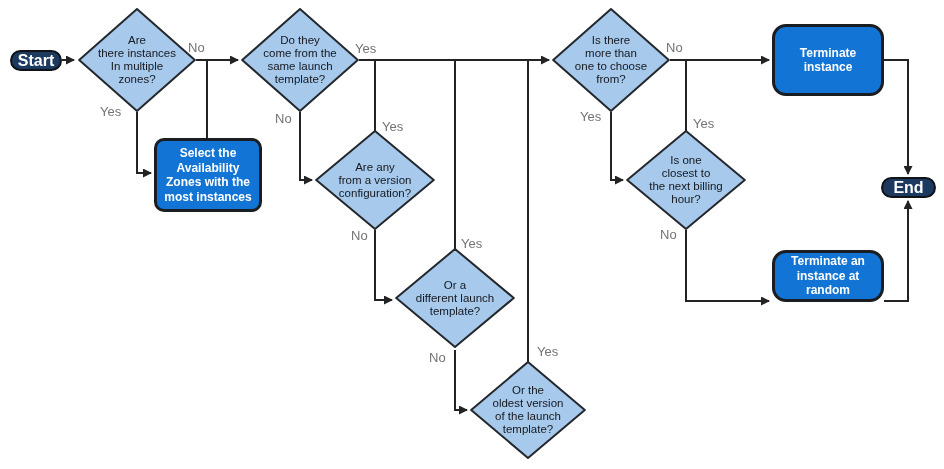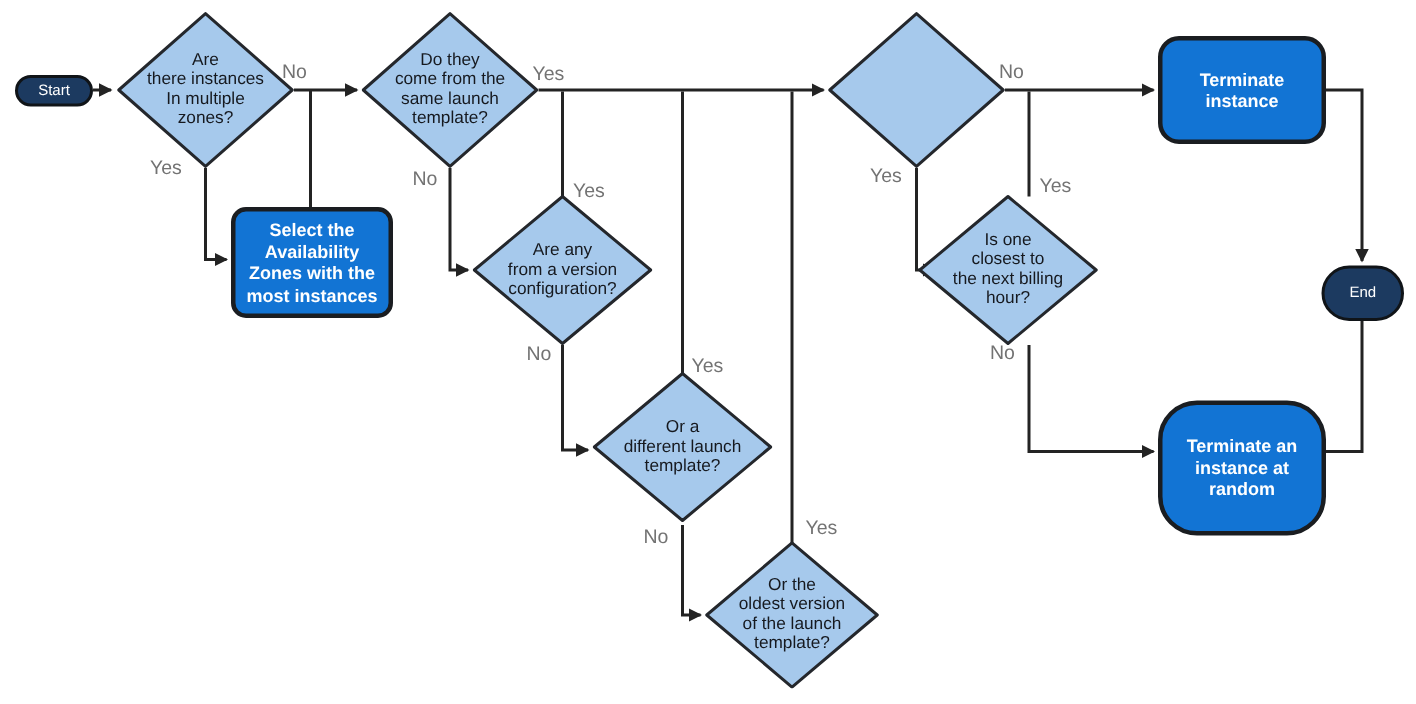--- a/index.html
+++ b/index.html
@@ -52,22 +52,22 @@
   }
   .action .node-label { white-space: pre-line; }
   .action.r10 { border-radius: 10px; }
   .action.r14 { border-radius: 14px; }
 
   .terminal {
     background: var(--terminal-fill, #1c3a60);
     border: 2.5px solid var(--terminal-border, #101418);
     border-radius: 999px;
     color: var(--text-light, #ffffff);
-    font-size: 10px;
-    font-weight: normal;
+    font-size: 16px;
+    font-weight: bold;
   }
 
   .edge-label {
     position: absolute;
     font-size: 13px;
     color: #737373;
     white-space: nowrap;
   }
 </style>
 </head>
@@ -97,21 +97,21 @@
     <polyline points="686,131 686,61"></polyline>
     <polyline points="686,230 686,301 769,301" marker-end="url(#arrow)"></polyline>
     <polyline points="884,60 908,60 908,174" marker-end="url(#arrow)"></polyline>
     <polyline points="884,301 908,301 908,201" marker-end="url(#arrow)"></polyline>
   </svg>
 
   <div class="node terminal" style="left:10px; top:50px; width:52px; height:21px;">
     <span class="node-label">Start</span>
   </div>
 
-  <div class="node terminal" style="left:881px; top:177px; width:55px; height:37px;">
+  <div class="node terminal" style="left:881px; top:177px; width:55px; height:21px;">
     <span class="node-label">End</span>
   </div>
 
   <div class="node diamond" style="left:78px; top:8px; width:118px; height:104px;text-align:center;">
     <svg viewBox="0 0 100 100" preserveAspectRatio="none">
         <polygon points="50,1 99,50 50,99 1,50"></polygon>
       </svg>
     <span class="node-label">Are
 there instances
 In multiple
@@ -153,23 +153,27 @@
     <span class="node-label">Or the
 oldest version
 of the launch
 template?</span>
   </div>
 
   <div class="node diamond" style="left:552px; top:8px; width:118px; height:104px;">
     <svg viewBox="0 0 100 100" preserveAspectRatio="none">
         <polygon points="50,1 99,50 50,99 1,50"></polygon>
       </svg>
-  </div>
-
-  <div class="node diamond" style="left:612px; top:130px; width:120px; height:100px;">
+    <span class="node-label">Is there
+more than
+one to choose
+from?</span>
+  </div>
+
+  <div class="node diamond" style="left:626px; top:130px; width:120px; height:100px;">
     <svg viewBox="0 0 100 100" preserveAspectRatio="none">
         <polygon points="50,1 99,50 50,99 1,50"></polygon>
       </svg>
     <span class="node-label">Is one
 closest to
 the next billing
 hour?</span>
   </div>
 
   <div class="node action r10" style="left:154px; top:138px; width:108px; height:74px;">
@@ -177,21 +181,21 @@
 Availability
 Zones with the
 most instances</span>
   </div>
 
   <div class="node action r14" style="left:772px; top:24px; width:112px; height:72px;">
     <span class="node-label">Terminate
 instance</span>
   </div>
 
-  <div class="node action r14" style="left:772px; top:267px; width:112px; height:90px;border-radius:26px;">
+  <div class="node action r14" style="left:772px; top:250px; width:112px; height:52px;">
     <span class="node-label">Terminate an
 instance at
 random</span>
   </div>
 
   <span class="edge-label" style="left:188px; top:40px;">No</span>
   <span class="edge-label" style="left:100px; top:104px;">Yes</span>
   <span class="edge-label" style="left:355px; top:41px;">Yes</span>
   <span class="edge-label" style="left:275px; top:111px;">No</span>
   <span class="edge-label" style="left:382px; top:119px;">Yes</span>

